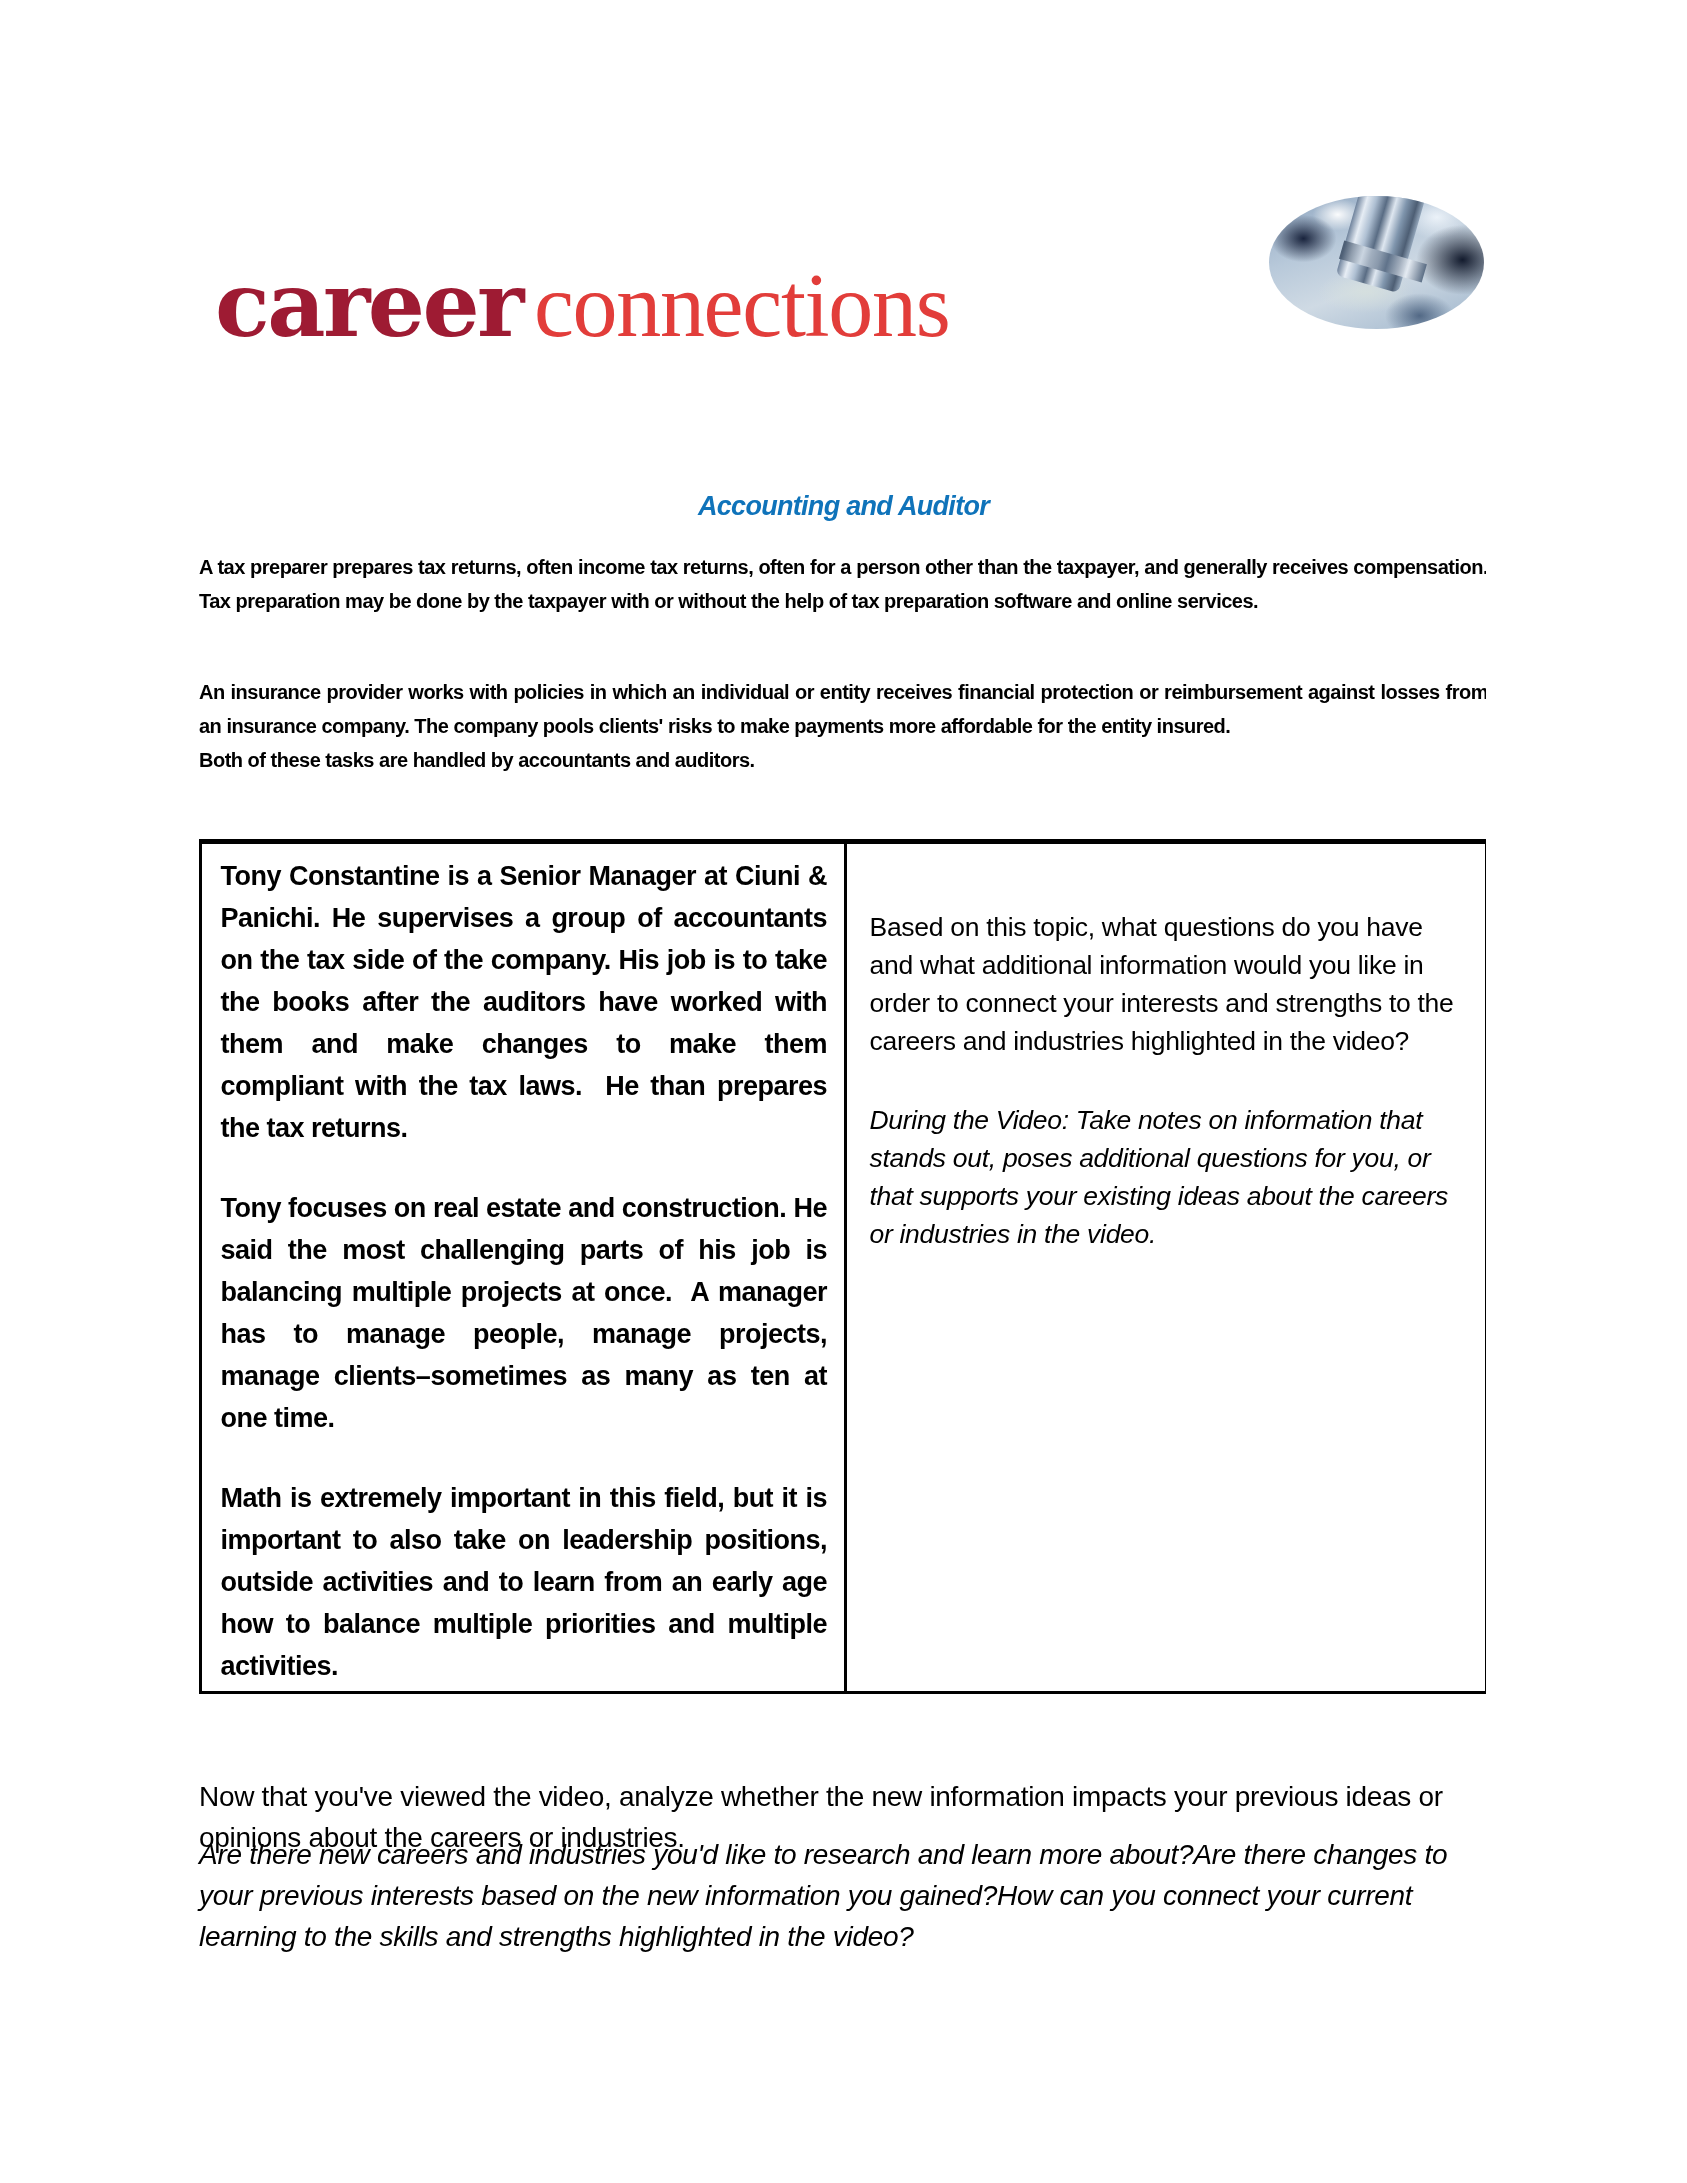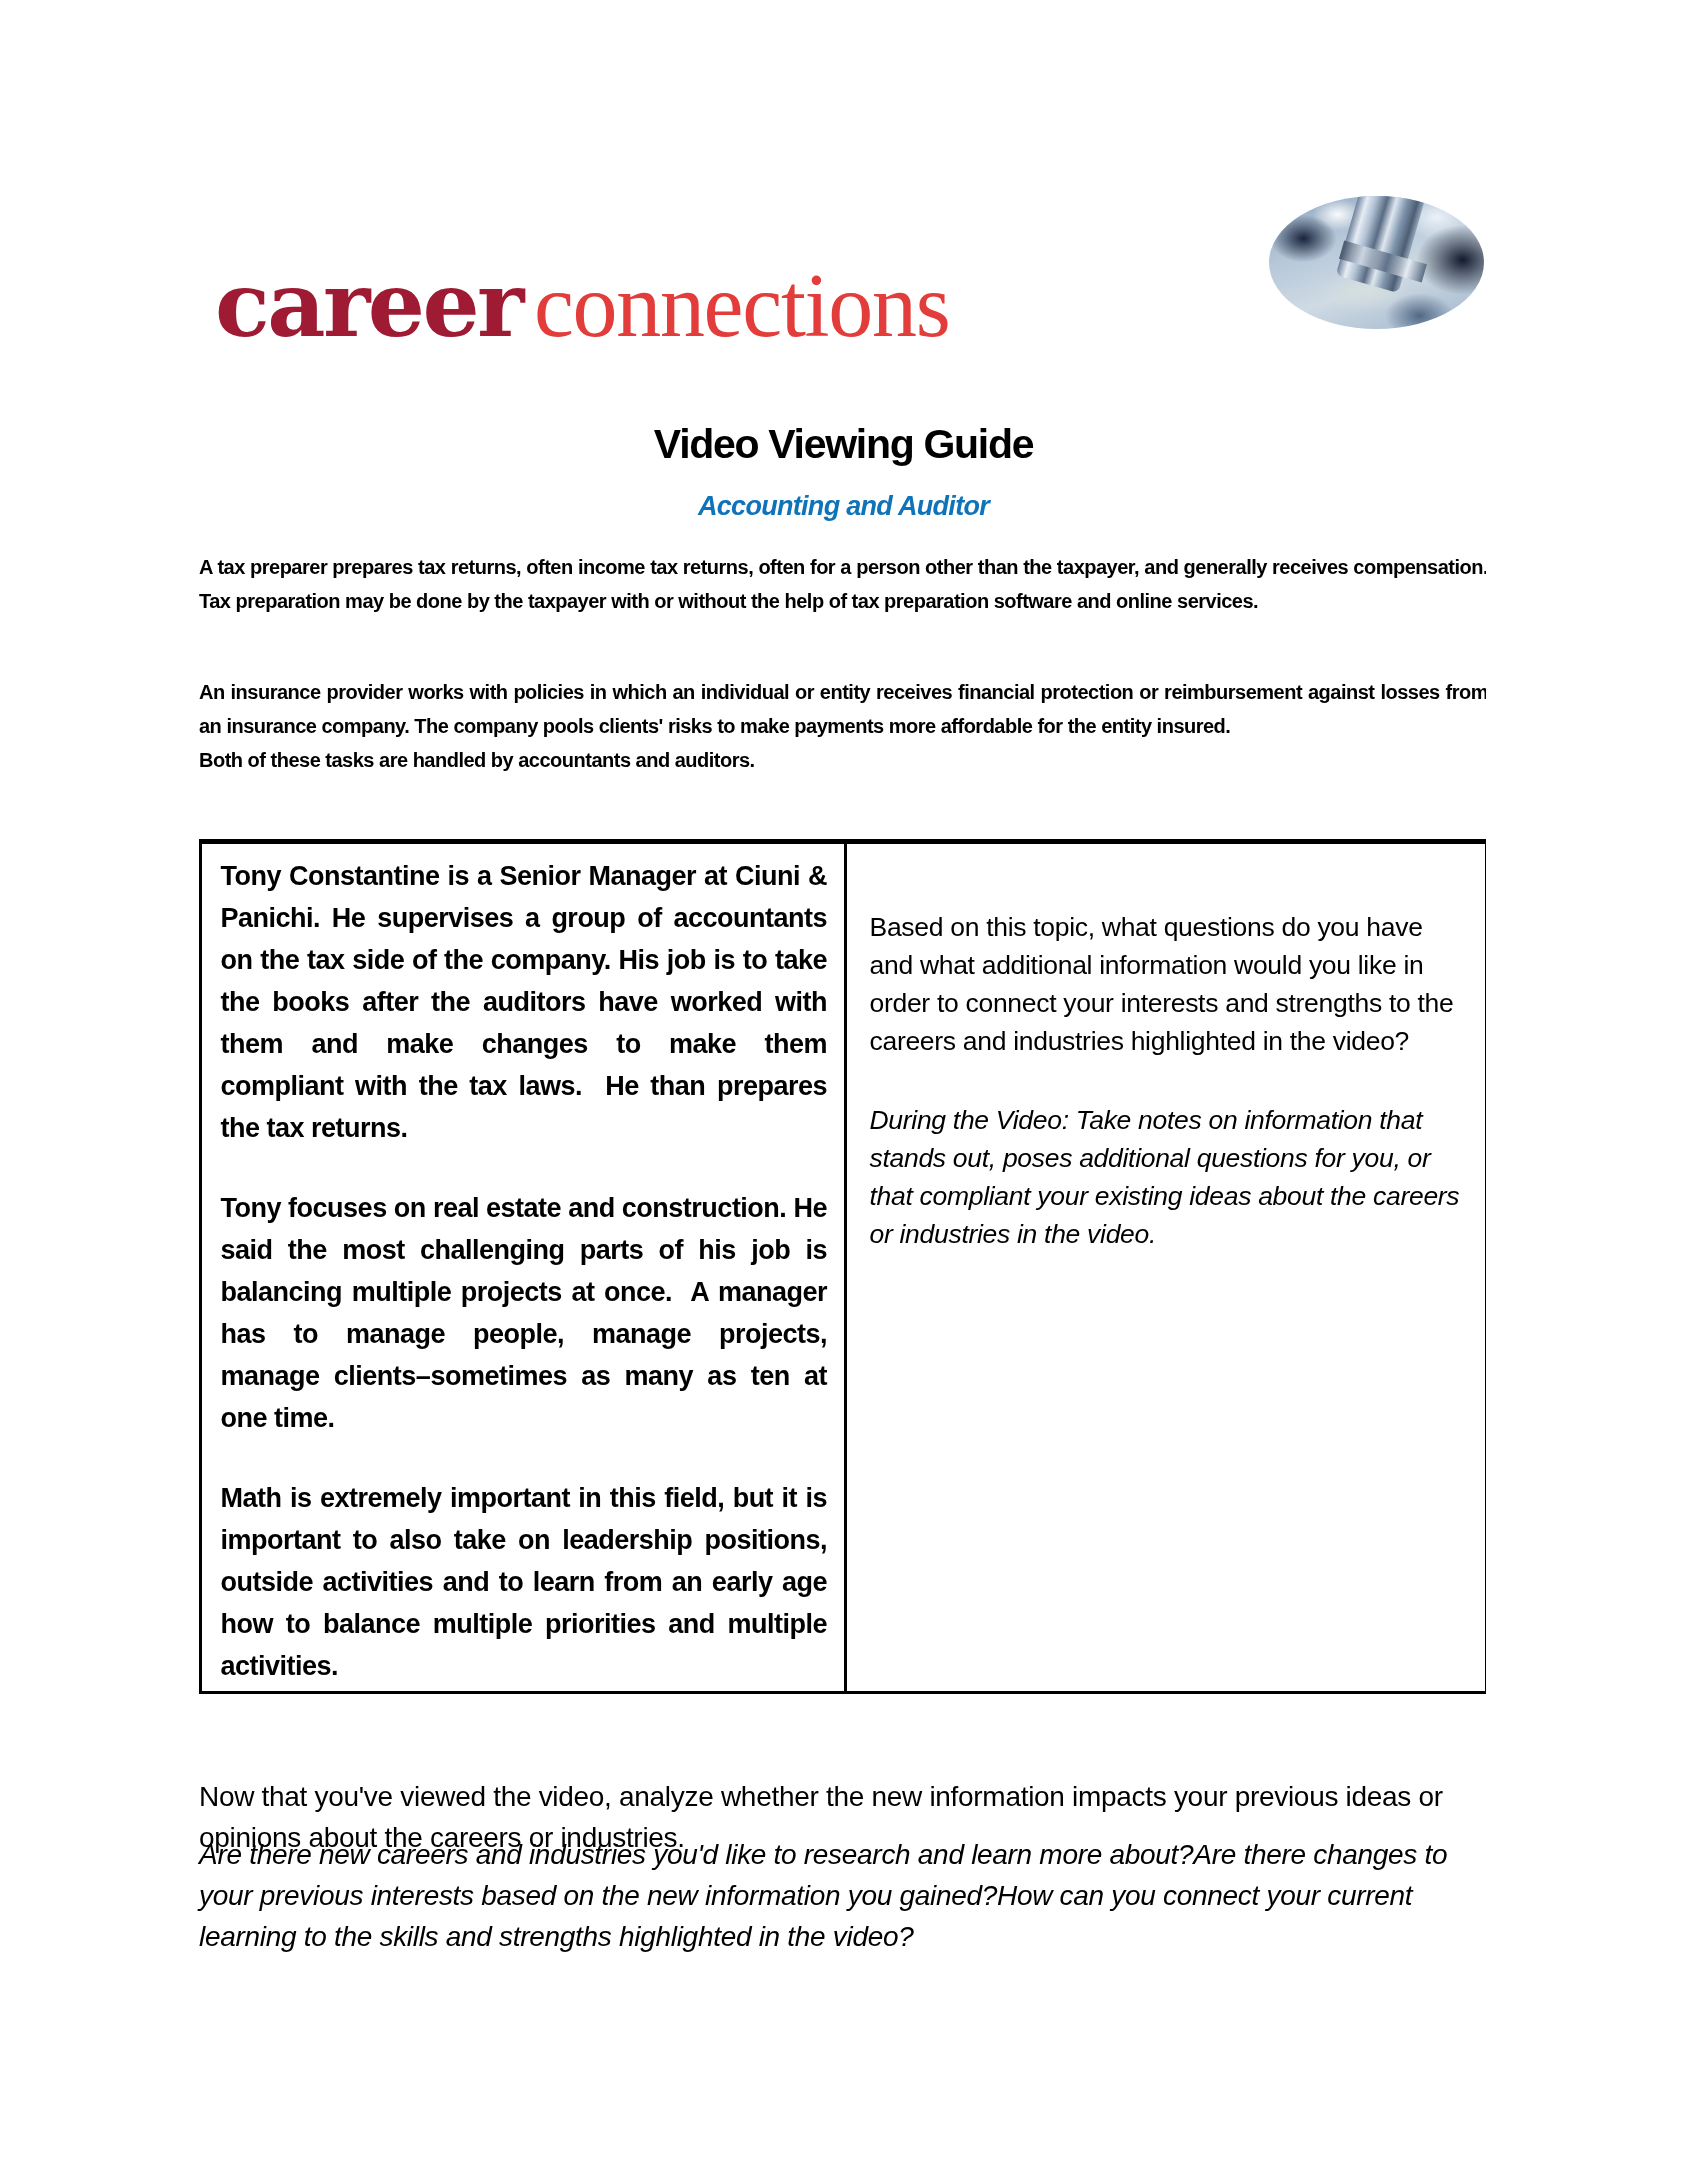--- a/index.html
+++ b/index.html
@@ -166,39 +166,38 @@
 
   <div class="logo">
     <span class="logo-career">career</span><span class="logo-connections">connections</span>
   </div>
 
   <div class="photo">
     <div class="objective"></div>
     <div class="band"></div>
   </div>
 
-  <div class="title">Video Viewing Guide</div>
   <div class="subtitle">Accounting and Auditor</div>
 
   <p class="bodyblock b intro1">A tax preparer prepares tax returns, often income tax returns, often for a person other than the taxpayer, and generally receives compensation. Tax preparation may be done by the taxpayer with or without the help of tax preparation software and online services.</p>
 
   <div class="bodyblock intro2">
     <p class="b">An insurance provider works with policies in which an individual or entity receives financial protection or reimbursement against losses from an insurance company. The company pools clients' risks to make payments more affordable for the entity insured.</p>
     <p class="b">Both of these tasks are handled by accountants and auditors.</p>
   </div>
 
   <div class="vtable">
     <div class="cell-left">
       <p>Tony Constantine is a Senior Manager at Ciuni &amp; Panichi. He supervises a group of accountants on the tax side of the company. His job is to take the books after the auditors have worked with them and make changes to make them compliant with the tax laws.  He than prepares the tax returns.</p>
       <p>Tony focuses on real estate and construction. He said the most challenging parts of his job is balancing multiple projects at once.  A manager has to manage people, manage projects, manage clients–sometimes as many as ten at one time.</p>
       <p>Math is extremely important in this field, but it is important to also take on leadership positions, outside activities and to learn from an early age how to balance multiple priorities and multiple activities.</p>
     </div>
     <div class="cell-right">
       <p>Based on this topic, what questions do you have and what additional information would you like in order to connect your interests and strengths to the careers and industries highlighted in the video?</p>
-      <p class="during">During the Video: Take notes on information that stands out, poses additional questions for you, or that compliant your existing ideas about the careers or industries in the video.</p>
+      <p class="during">During the Video: Take notes on information that stands out, poses additional questions for you, or that supports your existing ideas about the careers or industries in the video.</p>
     </div>
   </div>
 
   <p class="bodyblock closing1">Now that you've viewed the video, analyze whether the new information impacts your previous ideas or opinions about the careers or industries.</p>
   <p class="bodyblock closing2">Are there new careers and industries you'd like to research and learn more about?Are there changes to your previous interests based on the new information you gained?How can you connect your current learning to the skills and strengths highlighted in the video?</p>
 
 </div>
 
 
 </body></html>

